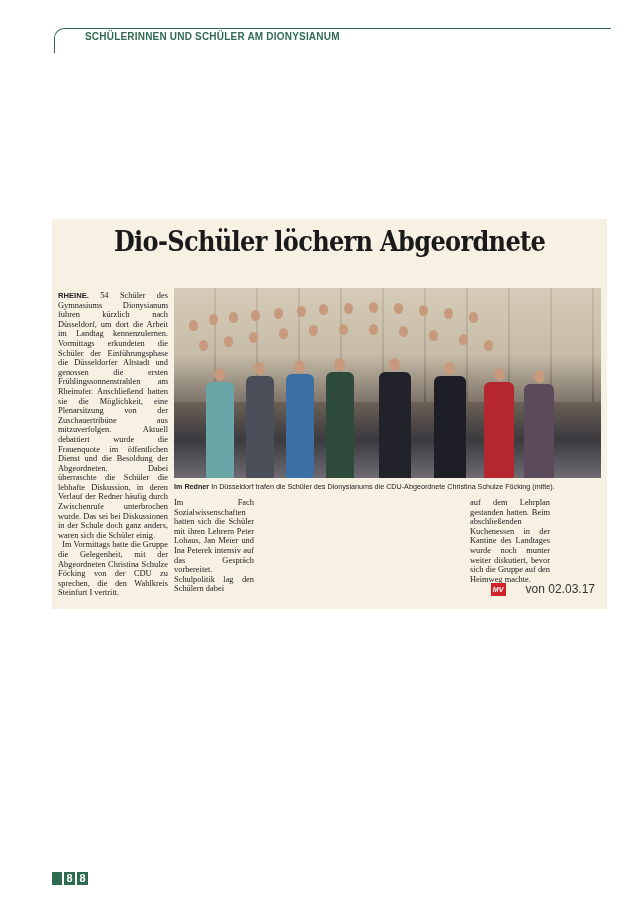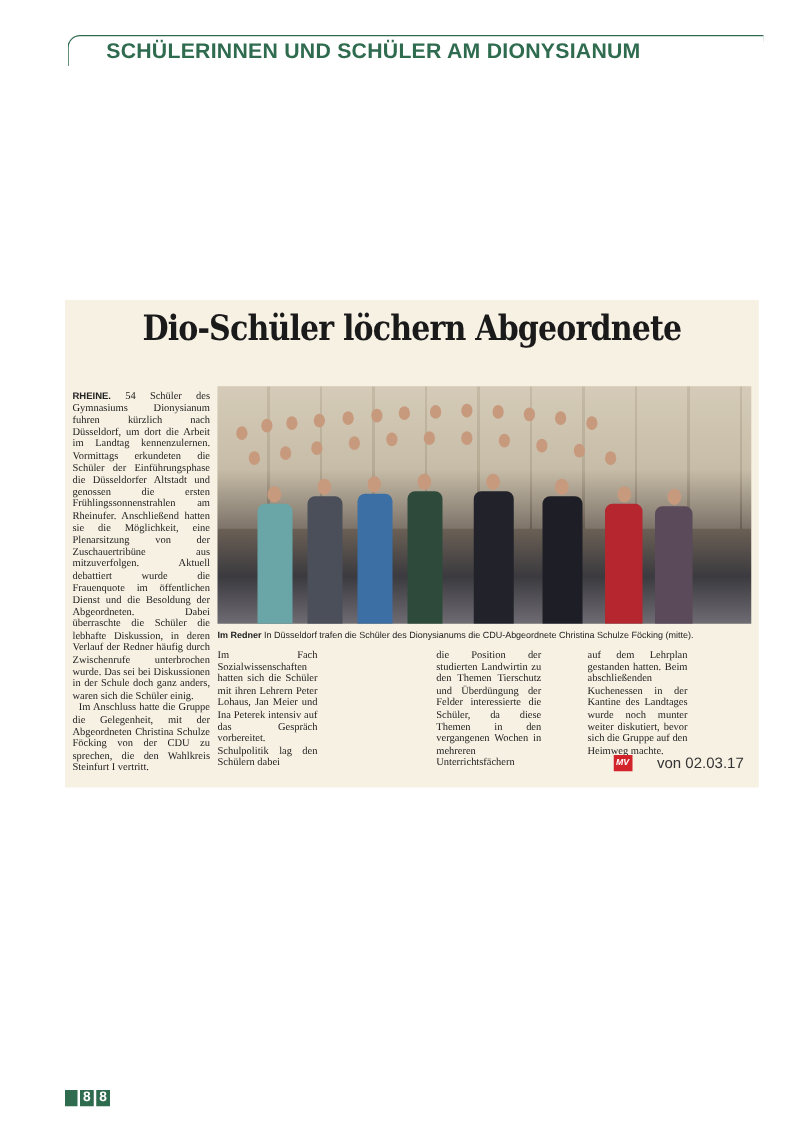--- a/index.html
+++ b/index.html
@@ -1,19 +1,19 @@
 <!DOCTYPE html>
 <html><head>
 <meta charset="utf-8">
 <style>
   html, body { margin:0; padding:0; }
   body { width:638px; height:907px; background:#ffffff; position:relative; overflow:hidden; font-family:"Liberation Serif", serif; }
   .header-bar { position:absolute; left:54px; top:28px; width:556px; height:24px; border-top:1.5px solid #2f6b4f; border-left:1.5px solid #2f6b4f; border-top-left-radius:10px; }
-  .header-title { position:absolute; left:30px; top:2px; font-family:"Liberation Sans", sans-serif; font-weight:bold; font-size:17px; color:#2f6b4f; letter-spacing:0.2px; white-space:nowrap; }
-  .clip { position:absolute; left:52px; top:240px; width:555px; height:390px; background:#f7f1e3; }
+  .header-title { position:absolute; left:30px; top:2px; font-family:"Liberation Sans", sans-serif; font-weight:bold; font-size:10px; color:#2f6b4f; letter-spacing:0.2px; white-space:nowrap; }
+  .clip { position:absolute; left:52px; top:219px; width:555px; height:390px; background:#f7f1e3; }
   .headline { position:absolute; left:0; width:555px; top:6px; text-align:center; font-family:"DejaVu Serif", serif; font-weight:bold; font-size:28px; color:#1a1a1a; letter-spacing:-0.8px; transform:scaleX(0.86); transform-origin:center; }
   .subhead { position:absolute; left:0; width:555px; top:45px; text-align:center; font-family:"Liberation Serif", serif; font-weight:bold; font-size:12.5px; color:#1a1a1a; }
   .col { position:absolute; font-family:"Liberation Serif", serif; font-size:8.4px; line-height:9.6px; color:#222; text-align:justify; hyphens:auto; }
   .col b.city { font-family:"Liberation Sans", sans-serif; font-size:7.6px; }
   .photo { position:absolute; left:122px; top:69px; width:427px; height:190px; background:linear-gradient(180deg,#cfc4ae 0%,#bfb39b 35%,#6b6055 60%,#3b3a3f 80%,#6e6c72 100%); overflow:hidden; }
   .photo .wall { position:absolute; left:0; top:0; width:100%; height:60%; background:repeating-linear-gradient(90deg, rgba(255,255,255,0.12) 0 40px, rgba(0,0,0,0.05) 40px 42px); }
   .photo .people { position:absolute; left:5px; right:40px; top:12px; bottom:0; }
   .head { position:absolute; width:9px; height:11px; border-radius:50%; background:#c79a7e; }
   .body-shape { position:absolute; border-radius:6px 6px 0 0; }
   .caption { position:absolute; left:122px; top:263px; width:427px; font-family:"Liberation Sans", sans-serif; font-size:7.2px; color:#222; white-space:nowrap; }
@@ -31,21 +31,21 @@
 <div class="header-bar">
   <span class="header-title">SCHÜLERINNEN UND SCHÜLER AM DIONYSIANUM</span>
 </div>
 
 <div class="clip">
   <div class="headline">Dio-Schüler löchern Abgeordnete</div>
 
   <div class="col" style="left:6px; top:72px; width:110px;">
     <b class="city">RHEINE.</b>
     <span>54 Schüler des Gymnasiums Dionysianum fuhren kürzlich nach Düsseldorf, um dort die Arbeit im Landtag kennenzulernen. Vormittags erkundeten die Schüler der Einführungsphase die Düsseldorfer Altstadt und genossen die ersten Frühlingssonnenstrahlen am Rheinufer. Anschließend hatten sie die Möglichkeit, eine Plenarsitzung von der Zuschauertribüne aus mitzuverfolgen. Aktuell debattiert wurde die Frauenquote im öffentlichen Dienst und die Besoldung der Abgeordneten. Dabei überraschte die Schüler die lebhafte Diskussion, in deren Verlauf der Redner häufig durch Zwischenrufe unterbrochen wurde. Das sei bei Diskussionen in der Schule doch ganz anders, waren sich die Schüler einig.</span>
-    <br>&nbsp;&nbsp;<span>Im Anschluss hatte die Gruppe die Gelegenheit, mit der Abgeordneten Christina Schulze Föcking von der CDU zu sprechen, die den Wahlkreis Steinfurt I vertritt.</span>
+    <br>&nbsp;&nbsp;<span>Im Vormittags hatte die Gruppe die Gelegenheit, mit der Abgeordneten Christina Schulze Föcking von der CDU zu sprechen, die den Wahlkreis Steinfurt I vertritt.</span>
   </div>
 
   <div class="photo">
     <div class="wall"></div>
     <div class="people">
       <div class="head" style="left:10px;top:20px"></div>
         <div class="head" style="left:30px;top:14px"></div>
         <div class="head" style="left:50px;top:12px"></div>
         <div class="head" style="left:72px;top:10px"></div>
         <div class="head" style="left:95px;top:8px"></div>
@@ -86,21 +86,20 @@
       <div class="body-shape" style="left:345px;top:84px;width:30px;height:94px;background:#5a4a5a"></div>
     </div>
   </div>
 
   <div class="caption">
     <b>Im Redner</b>
     <span>In Düsseldorf trafen die Schüler des Dionysianums die CDU-Abgeordnete Christina Schulze Föcking (mitte).</span>
   </div>
 
   <div class="col" style="left:122px; top:279px; width:80px;">Im Fach Sozialwissenschaften hatten sich die Schüler mit ihren Lehrern Peter Lohaus, Jan Meier und Ina Peterek intensiv auf das Gespräch vorbereitet. Schulpolitik lag den Schülern dabei</div>
-  <div class="col" style="left:297px; top:279px; width:84px;">die Position der studierten Landwirtin zu den Themen Tierschutz und Überdüngung der Felder interessierte die Schüler, da diese Themen in den vergangenen Wochen in mehreren Unterrichtsfächern</div>
   <div class="col" style="left:390px; top:279px; width:80px;margin-left:28px;">auf dem Lehrplan gestanden hatten. Beim abschließenden Kuchenessen in der Kantine des Landtages wurde noch munter weiter diskutiert, bevor sich die Gruppe auf den Heimweg machte.</div>
 
   <div class="source">
     <div class="mv-logo">MV</div>
     <span class="source-text">von 02.03.17</span>
   </div>
 </div>
 
 <div class="pageno">
   <div class="bar"></div>

